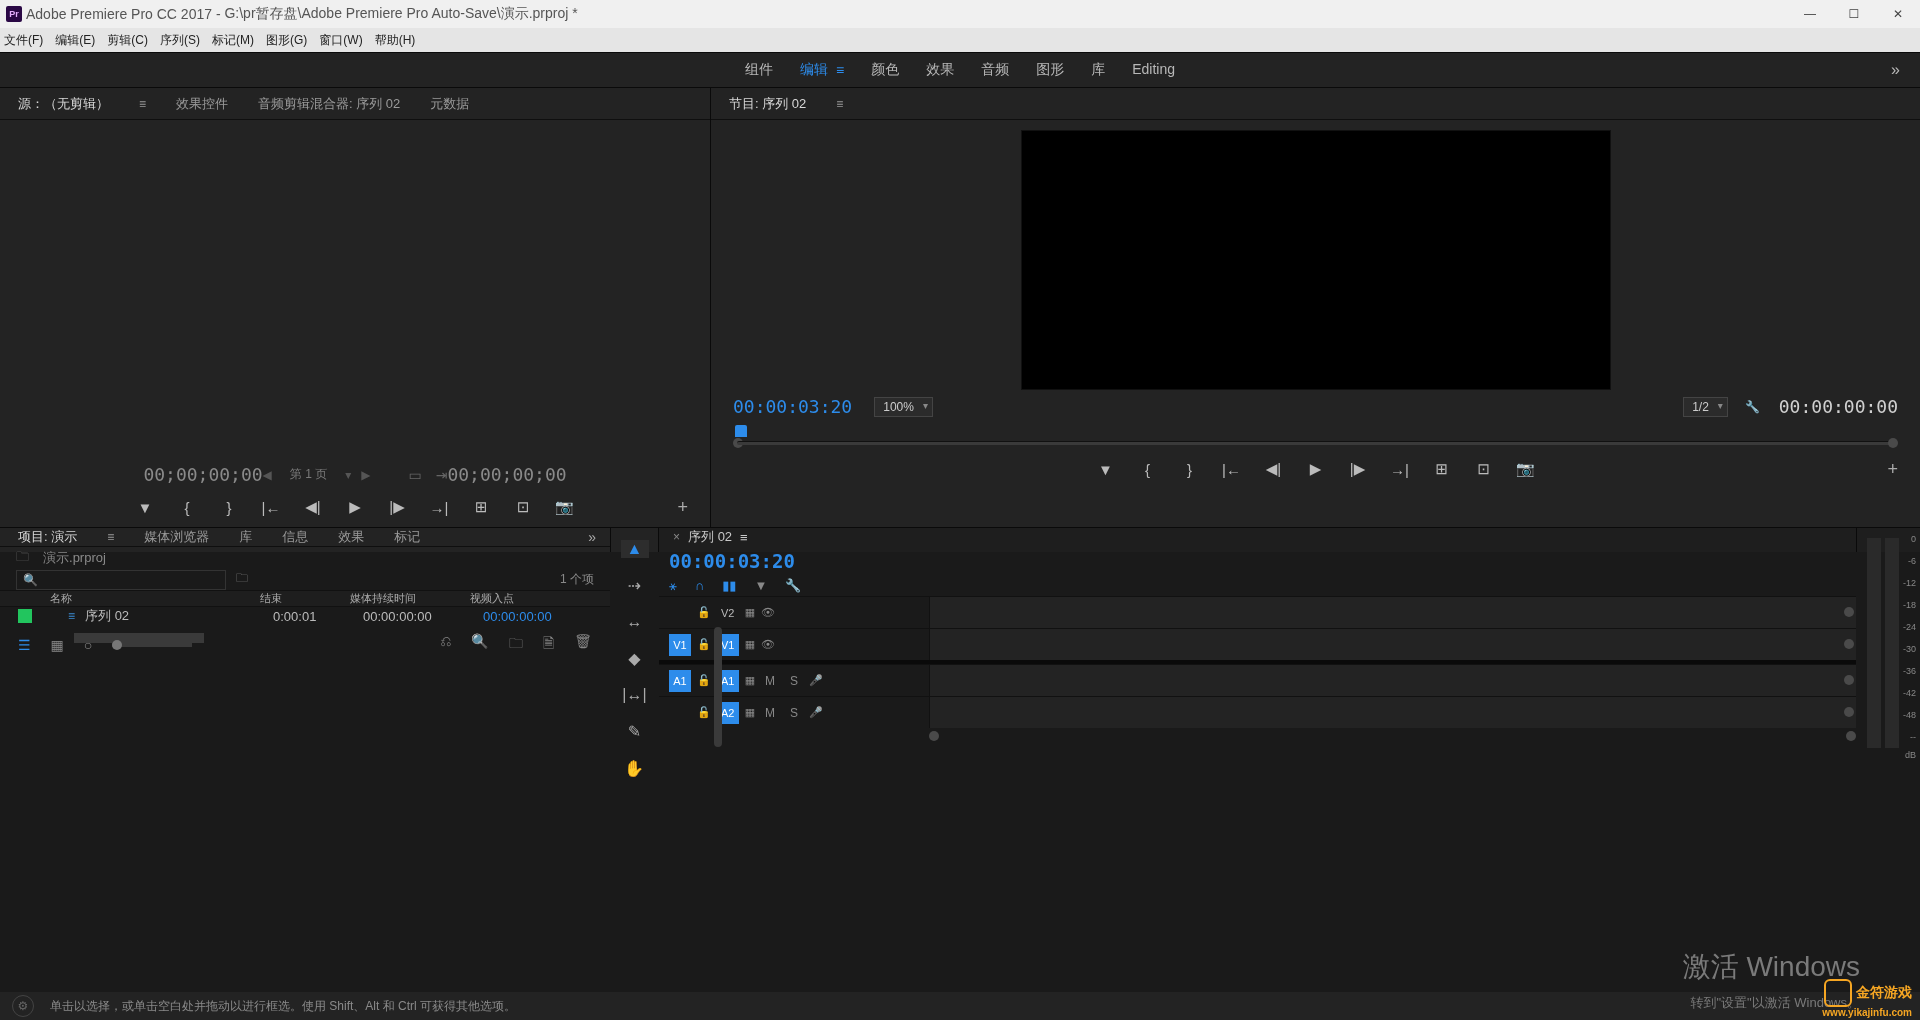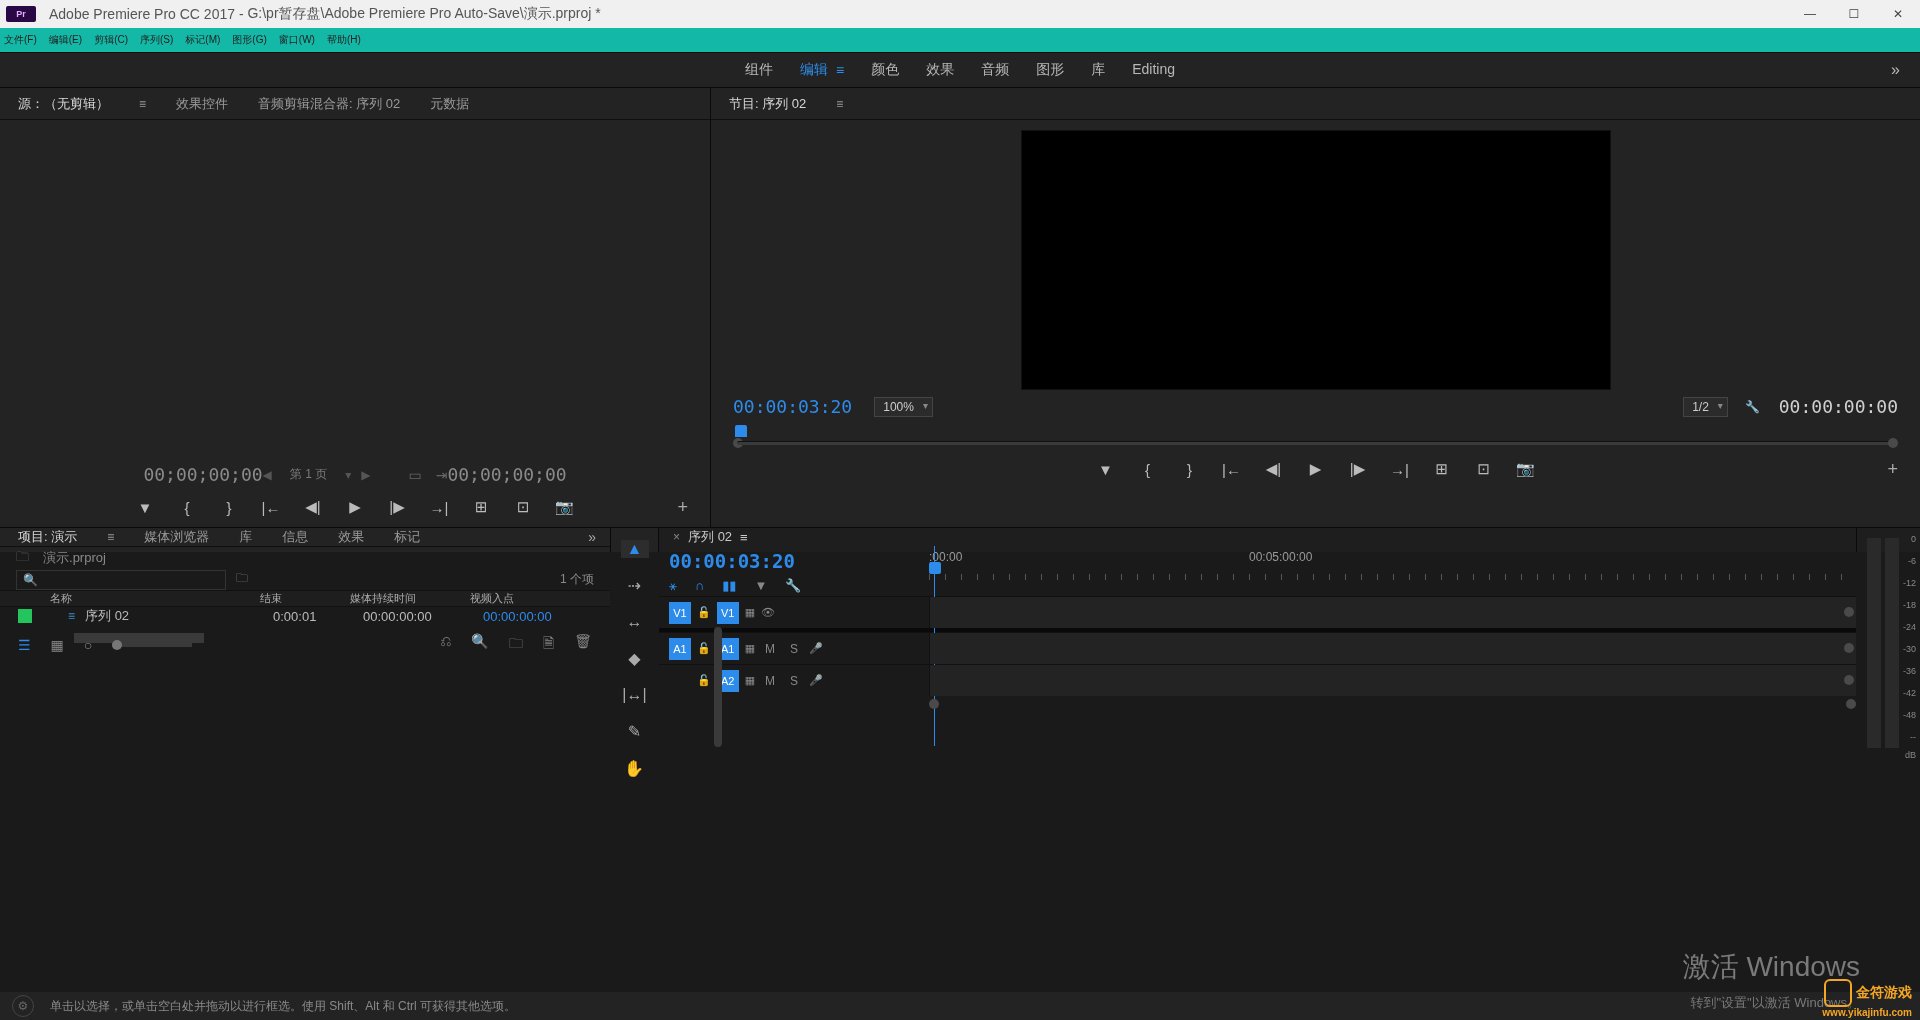--- a/index.html
+++ b/index.html
@@ -1,21 +1,21 @@
 <!DOCTYPE html>
 <html><head>
 <meta charset="utf-8">
 <style>
 * { margin:0; padding:0; box-sizing:border-box; font-family:"Microsoft YaHei","Segoe UI",sans-serif; }
 body { background:#1a1a1a; width:1920px; height:1020px; overflow:hidden; font-size:12px; color:#cccccc; }
 .titlebar { height:28px; background:#f0f0f0; display:flex; align-items:center; padding:0 0 0 6px; color:#555; font-size:14px; }
-.titlebar .logo { width:30px; height:16px; background:#2a0845; display:inline-flex; align-items:center; justify-content:center; color:#e5aefc; font-size:9px; font-weight:bold; border-radius:2px; margin-right:13px; }
+.titlebar .logo { width:16px; height:16px; background:#2a0845; display:inline-flex; align-items:center; justify-content:center; color:#e5aefc; font-size:9px; font-weight:bold; border-radius:2px; margin-right:4px; }
 .titlebar .wcontrols { margin-left:auto; display:flex; }
 .titlebar .wbtn { width:44px; height:28px; display:flex; align-items:center; justify-content:center; color:#444; font-size:12px; }
-.menubar { height:24px; background:#14b8a6; display:flex; align-items:center; padding:0 4px; color:#222; font-size:10px; gap:12px; }
+.menubar { height:24px; background:#e5e5e5; display:flex; align-items:center; padding:0 4px; color:#222; font-size:12px; gap:12px; }
 .workspace-bar { height:36px; background:#232323; display:flex; align-items:center; color:#b8b8b8; font-size:14px; position:relative; border-top:1px solid #0a0a0a; border-bottom:1px solid #0a0a0a;}
 .workspace-items { display:flex; gap:27px; position:absolute; left:50%; transform:translateX(-50%); }
 .workspace-items .item.active { color:#2d8ceb; }
 .workspace-items .item-wrap { display:flex; align-items:center; gap:8px; }
 .workspace-more { position:absolute; right:20px; font-size:16px; color:#b8b8b8; }
 .app-footer { height:28px; background:#232323; display:flex; align-items:center; color:#8a8a8a; padding:0 12px; font-size:12px; }
 .app-footer .gear { width:22px; height:22px; border:1px solid #444; border-radius:50%; display:flex; align-items:center; justify-content:center; margin-right:16px; font-size:12px; color:#666;}
 .panel { background:#232323; }
 .top-left { width:711px; height:440px; border-right:1px solid #0a0a0a; border-bottom:1px solid #0a0a0a; display:flex; flex-direction:column; }
 .top-right { width:calc(1920px - 711px); height:440px; border-bottom:1px solid #0a0a0a; display:flex; flex-direction:column; }
@@ -324,28 +324,34 @@
         <div class="tl-head-left">
           <span class="tc">00:00:03:20</span>
           <div class="tl-head-icons">
             <span>⚹</span>
             <span>∩</span>
             <span>▮▮</span>
             <span class="gray">▼</span>
             <span class="gray">🔧</span>
           </div>
         </div>
-        <div class="tl-ruler">
-          <span class="label" style="left:0;">:00:00</span>
-          <span class="label" style="left:320px;">00:05:00:00</span>
-          <div class="ticks"></div>
-          <div class="playhead"></div>
-        </div>
       </div>
       <div class="tracks">
+        <div class="track">
+          <div class="track-patch">
+            <span class="tag hollow"></span>
+            <span class="lock"></span>
+            <span class="tag">V2</span>
+            <span class="sq"></span>
+            <span class="eye"></span>
+          </div>
+          <div class="track-body">
+              <div class="zoom-end"></div>
+            </div>
+        </div>
         <div class="track">
           <div class="track-patch">
             <span class="tag blue">V1</span>
             <span class="lock"></span>
             <span class="tag2 blue">V1</span>
             <span class="sq"></span>
             <span class="eye"></span>
           </div>
           <div class="track-body">
               <div class="zoom-end"></div>

